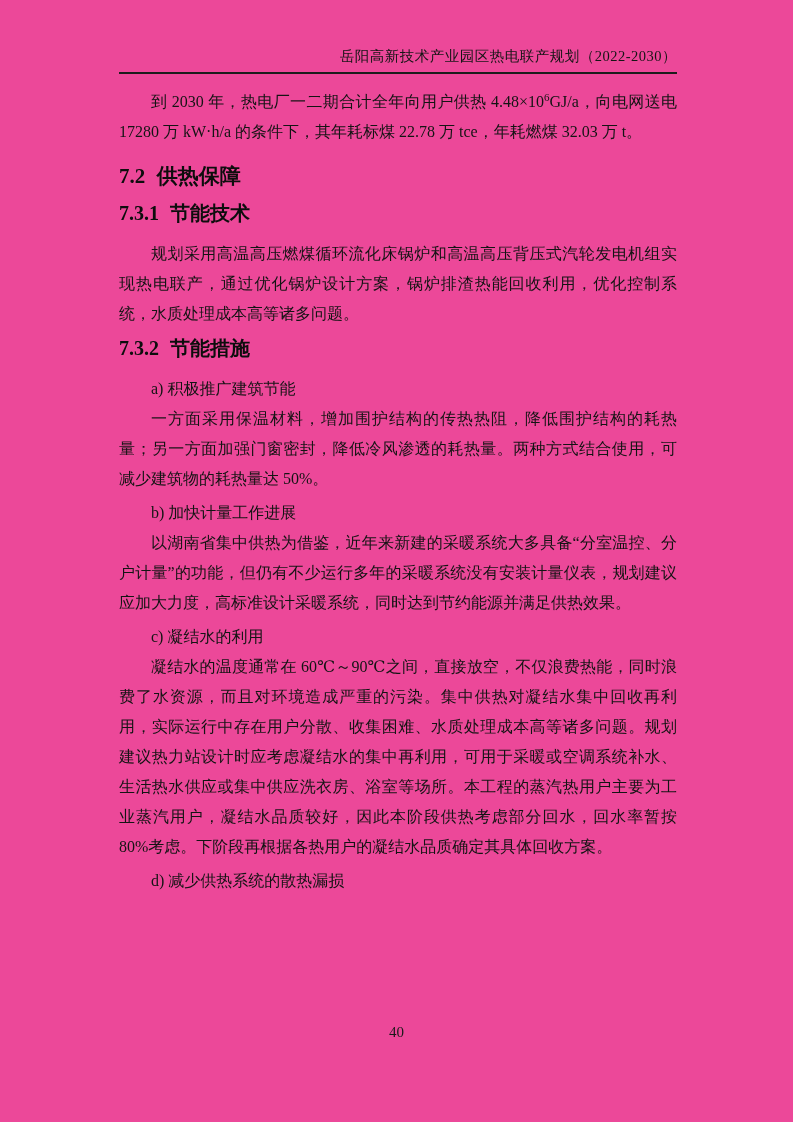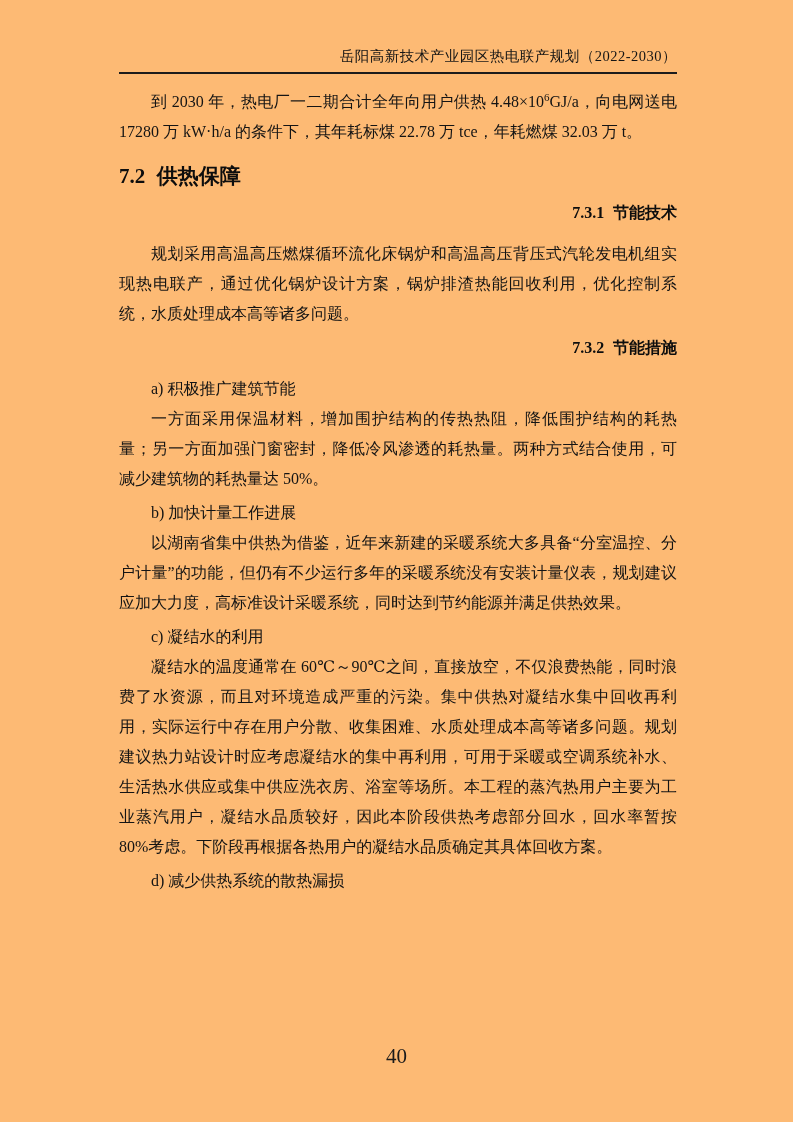--- a/index.html
+++ b/index.html
@@ -4,21 +4,21 @@
 <style>
   html, body {
     margin: 0;
     padding: 0;
     background: #ffffff;
   }
   .page {
     position: relative;
     width: 793px;
     height: 1122px;
-    background: #fdba74;
+    background: #ec4899;
     font-family: "Liberation Serif", "DejaVu Serif", serif;
     color: #111111;
     overflow: hidden;
     box-sizing: border-box;
   }
   .content-col {
     position: absolute;
     left: 119px;
     width: 558px;
     top: 0;
@@ -58,48 +58,46 @@
   h2.h-major {
     margin: 16px 0 13px 0;
     font-size: 21px;
     line-height: 26px;
     font-weight: bold;
     font-family: "Liberation Sans", "DejaVu Sans", sans-serif;
     color: #0d0d0d;
   }
   h3.h-minor {
     margin: 8px 0 15px 0;
-    font-size: 16px;
+    font-size: 20px;
     line-height: 22px;
     font-weight: bold;
     font-family: "Liberation Sans", "DejaVu Sans", sans-serif;
     color: #0d0d0d;
-    text-align: right;
   }
   .h-num {
     font-family: "Liberation Serif", "DejaVu Serif", serif;
     font-weight: 600;
     margin-right: 0.55em;
   }
   sup.exp {
     font-size: 11px;
     line-height: 0;
     vertical-align: super;
   }
   
   .doc-footer {
     position: absolute;
     left: 0;
     right: 0;
     top: 1022px;
     text-align: center;
-    font-size: 21px;
+    font-size: 15px;
     line-height: 20px;
     color: #1a1a1a;
-    margin-top: 24px;
   }
 </style>
 </head>
 <body>
 
 <div class="page">
 
   <div class="content-col">
 
     <div class="doc-header">

